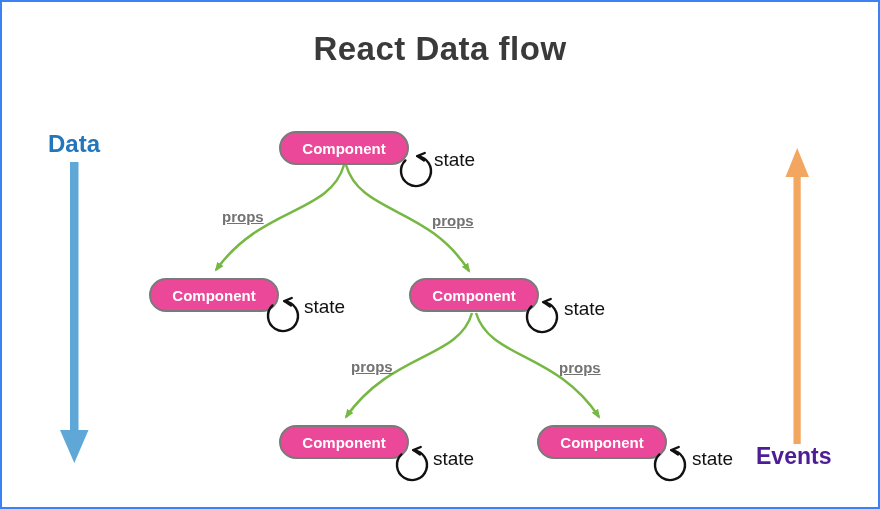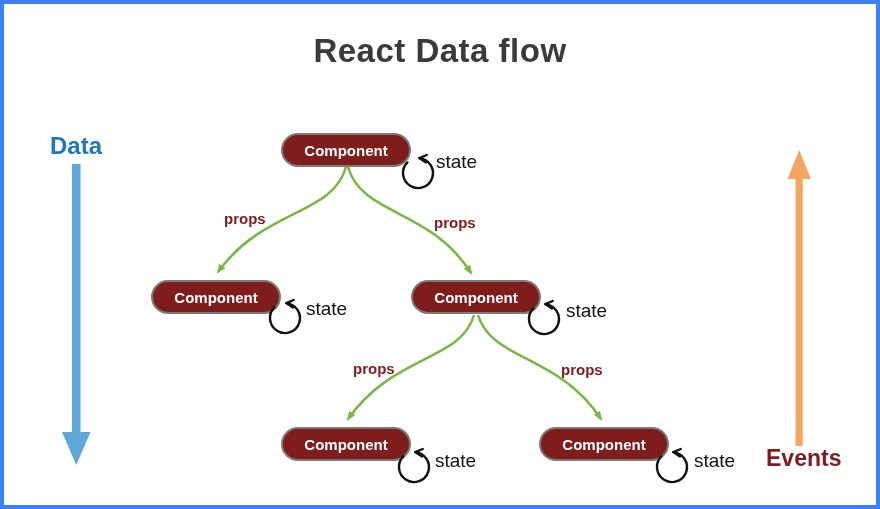--- a/index.html
+++ b/index.html
@@ -1,34 +1,34 @@
 <!DOCTYPE html>
 <html><head>
 <meta charset="utf-8">
 <style>
   html,body{margin:0;padding:0;background:#e9e9e9;font-family:"Liberation Sans",sans-serif;}
   .canvas{
     position:relative;width:880px;height:509px;box-sizing:border-box;
-    background:#ffffff;border:4px solid #3b82f6;overflow:hidden;
+    background:#ffffff;border:2px solid #3b82f6;overflow:hidden;
   }
   .title{
     position:absolute;left:0;right:0;top:28px;margin:0;text-align:center;
     font-size:33px;font-weight:bold;color:#3a3a3a;letter-spacing:.5px;
   }
   .flow-label{position:absolute;font-weight:bold;}
   .flow-label.data{left:46px;top:128px;font-size:24px;color:#2276bc;text-align:center;}
-  .flow-label.events{left:754px;top:441px;font-size:23px;color:#7f1d1d;margin-left:8px;}
+  .flow-label.events{left:754px;top:441px;font-size:23px;color:#4c1d95;}
   .pill{
     position:absolute;width:130px;height:34px;box-sizing:border-box;
-    background:#7f1d1d;border:2px solid #7a7a7a;border-radius:17px;
+    background:#ec4899;border:2px solid #7a7a7a;border-radius:17px;
     display:flex;align-items:center;justify-content:center;z-index:1;
   }
   .pill span{color:#ffffff;font-weight:bold;font-size:15px;}
   .state-label{position:absolute;font-size:19px;color:#111111;z-index:3;}
-  .props-label{position:absolute;font-size:15px;font-weight:bold;color:#7f1d1d;z-index:3;}
+  .props-label{position:absolute;font-size:15px;font-weight:bold;color:#737373;z-index:3;text-decoration:underline;}
   svg.layer{position:absolute;left:0;top:0;z-index:2;pointer-events:none;}
 </style>
 </head>
 <body>
 
 <div class="canvas">
 
   <h1 class="title">React Data flow</h1>
 
   <div class="flow-label data">Data</div>

